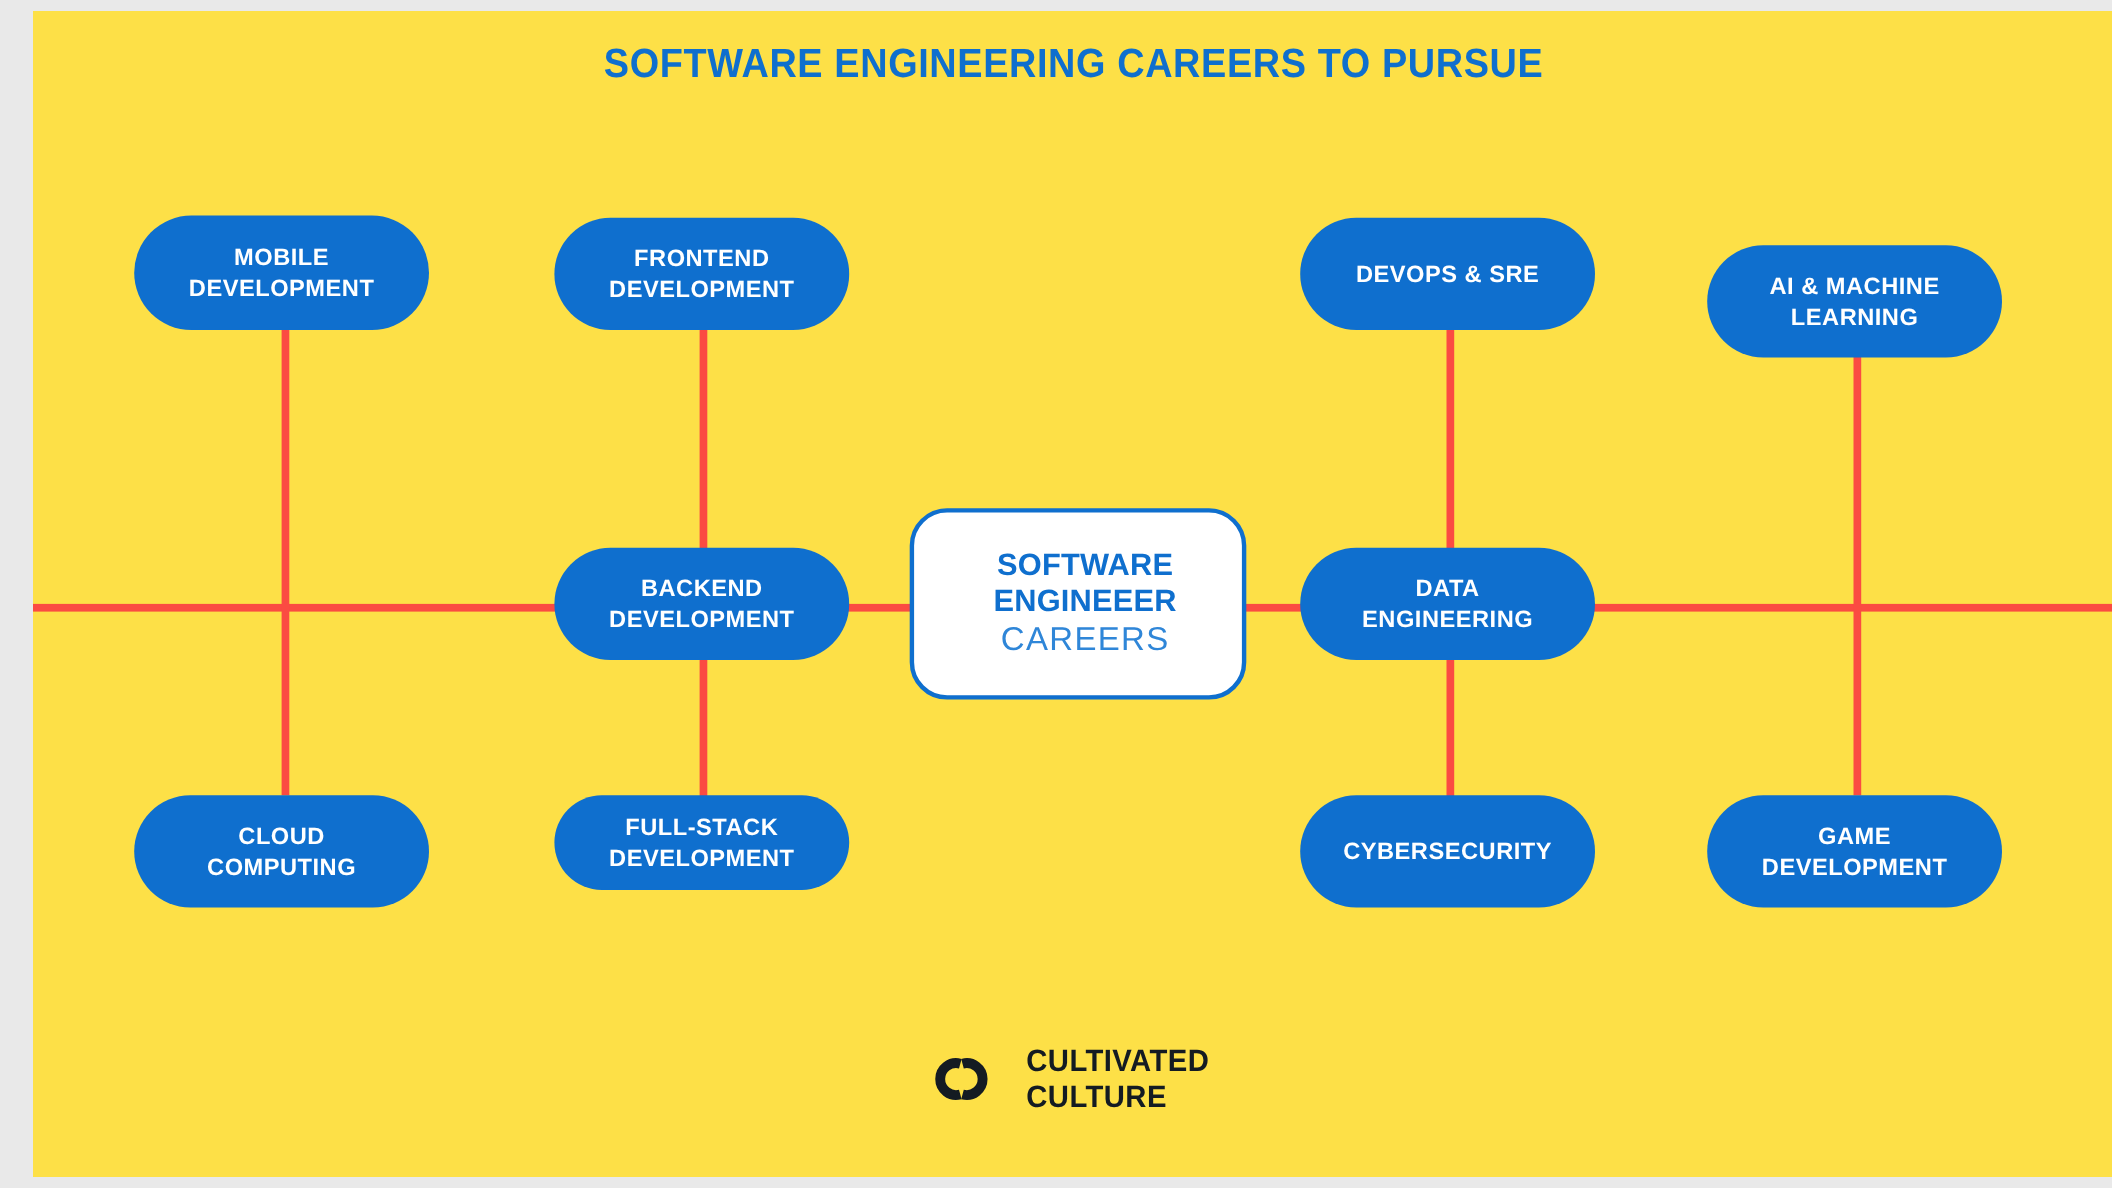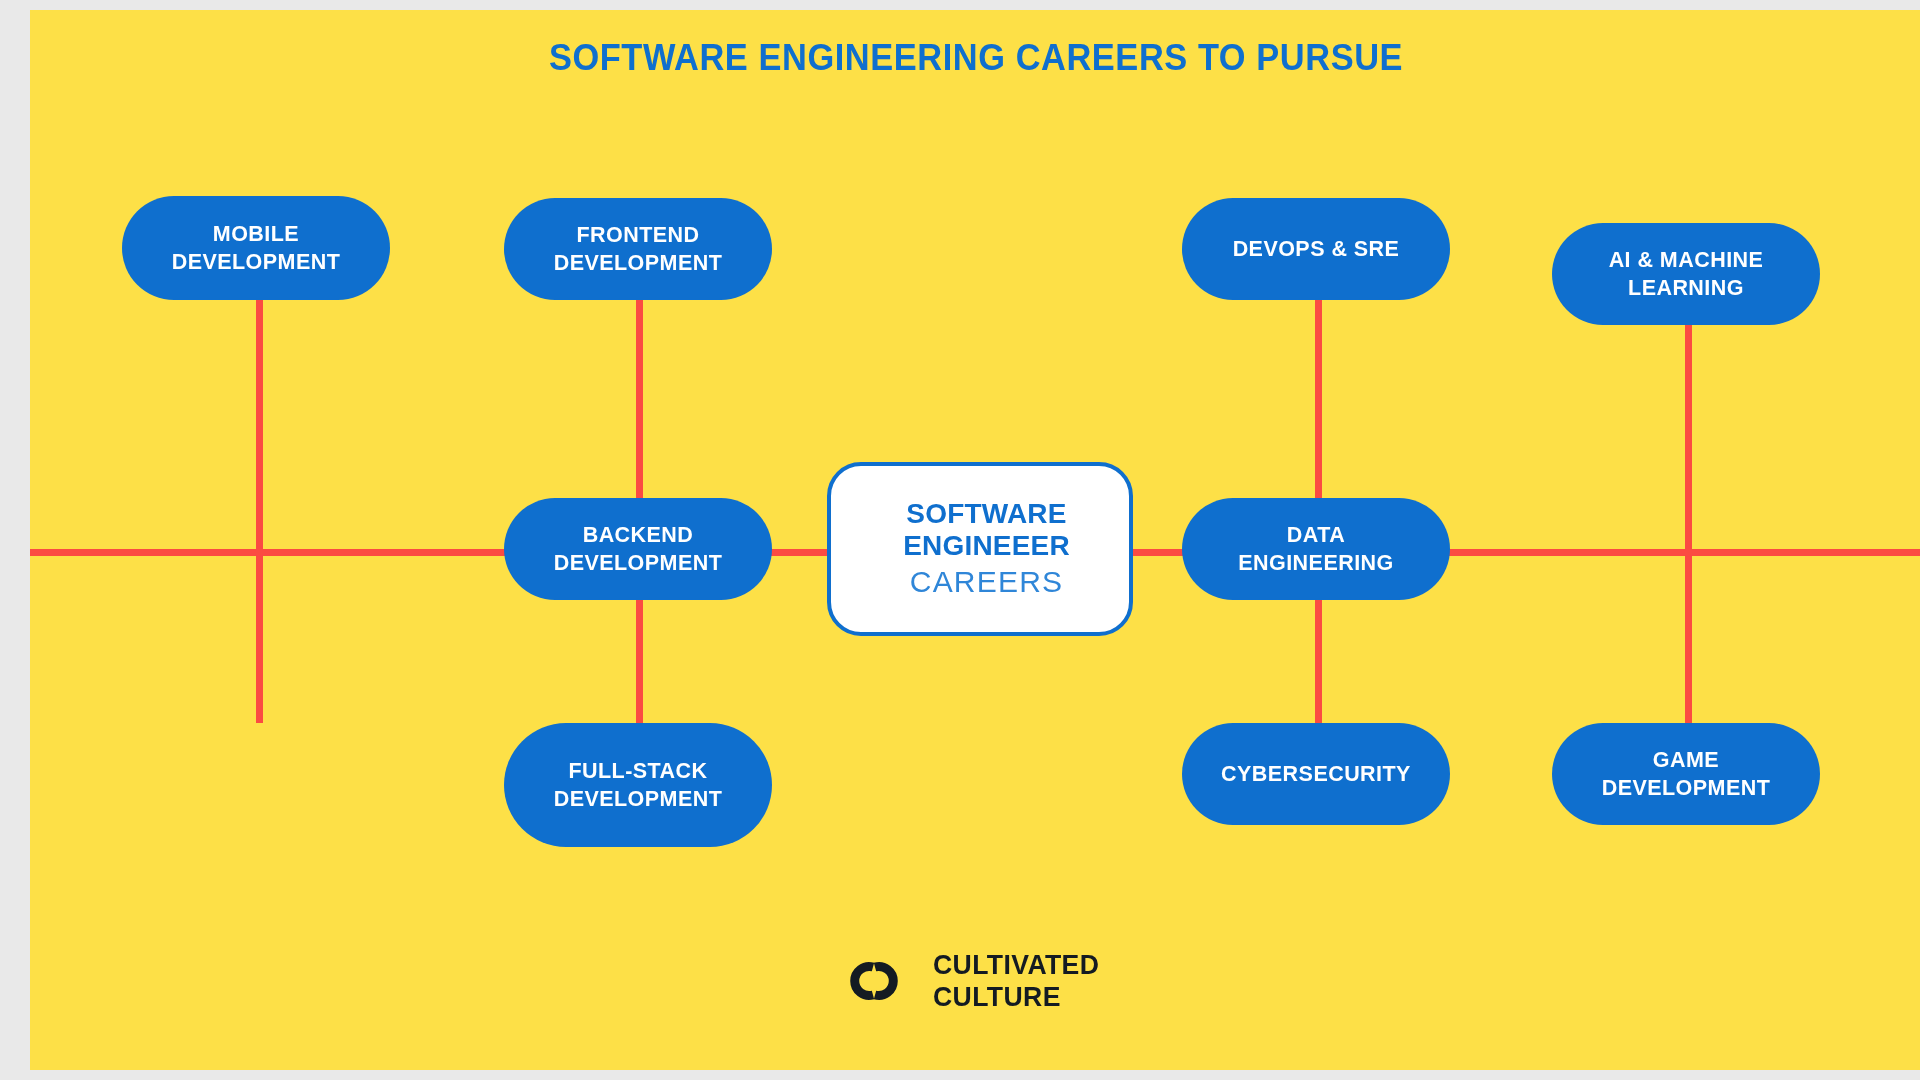--- a/index.html
+++ b/index.html
@@ -149,28 +149,30 @@
 
     <div class="line-v" style="left:1285px; top:290px; height:200px;"></div>
 
     <div class="line-v" style="left:1285px; top:590px; height:125px;"></div>
 
     <div class="line-v" style="left:1655px; top:288px; height:425px;"></div>
 
     <div class="node" style="left:92px; top:186px; width:268px; height:104px;">MOBILE
 DEVELOPMENT</div>
 
+    <div class="node" style="left:92px; top:713px; width:268px; height:102px;">CLOUD
+COMPUTING</div>
 
     <div class="node" style="left:474px; top:188px; width:268px; height:102px;">FRONTEND
 DEVELOPMENT</div>
 
     <div class="node" style="left:474px; top:488px; width:268px; height:102px;">BACKEND
 DEVELOPMENT</div>
 
-    <div class="node" style="left:474px; top:713px; width:268px; height:124px;">FULL-STACK
+    <div class="node" style="left:474px; top:713px; width:268px; height:86px;">FULL-STACK
 DEVELOPMENT</div>
 
     <div class="node" style="left:1152px; top:188px; width:268px; height:102px;">DEVOPS &amp;  SRE</div>
 
     <div class="node" style="left:1152px; top:488px; width:268px; height:102px;">DATA
 ENGINEERING</div>
 
     <div class="node" style="left:1152px; top:713px; width:268px; height:102px;">CYBERSECURITY</div>
 
     <div class="node" style="left:1522px; top:186px; width:268px; height:102px;margin-top:27px;">AI &amp; MACHINE

